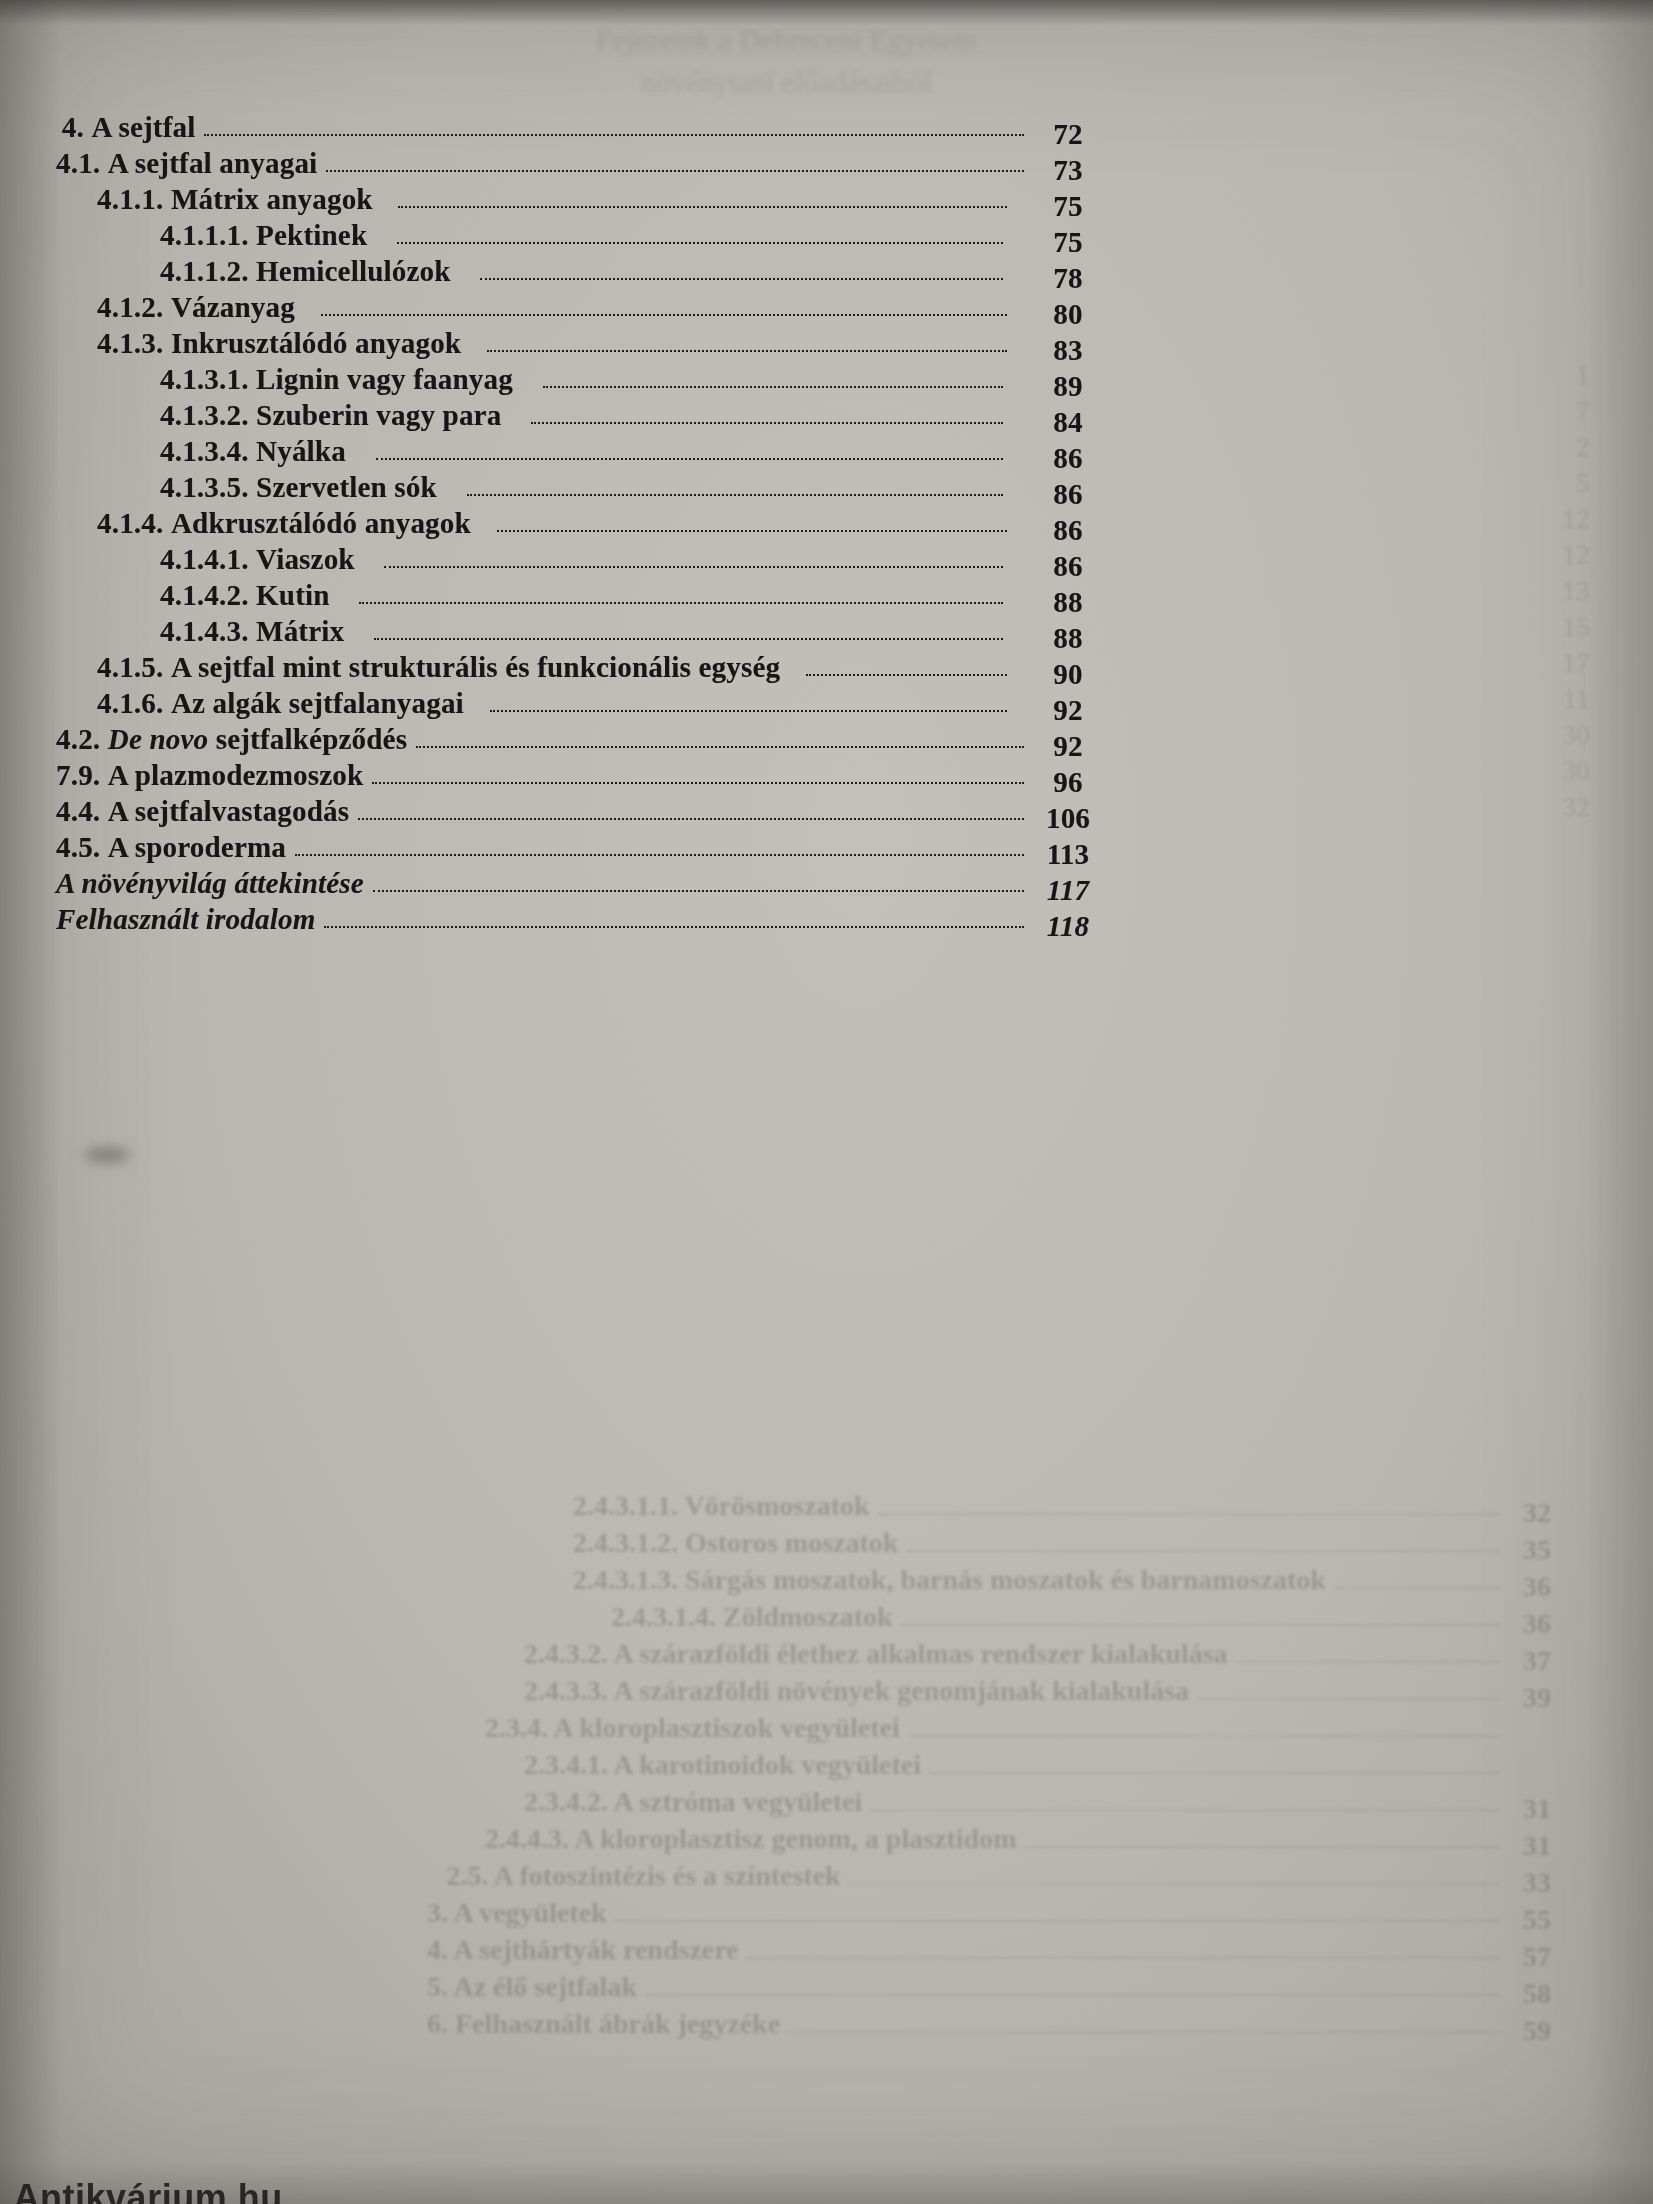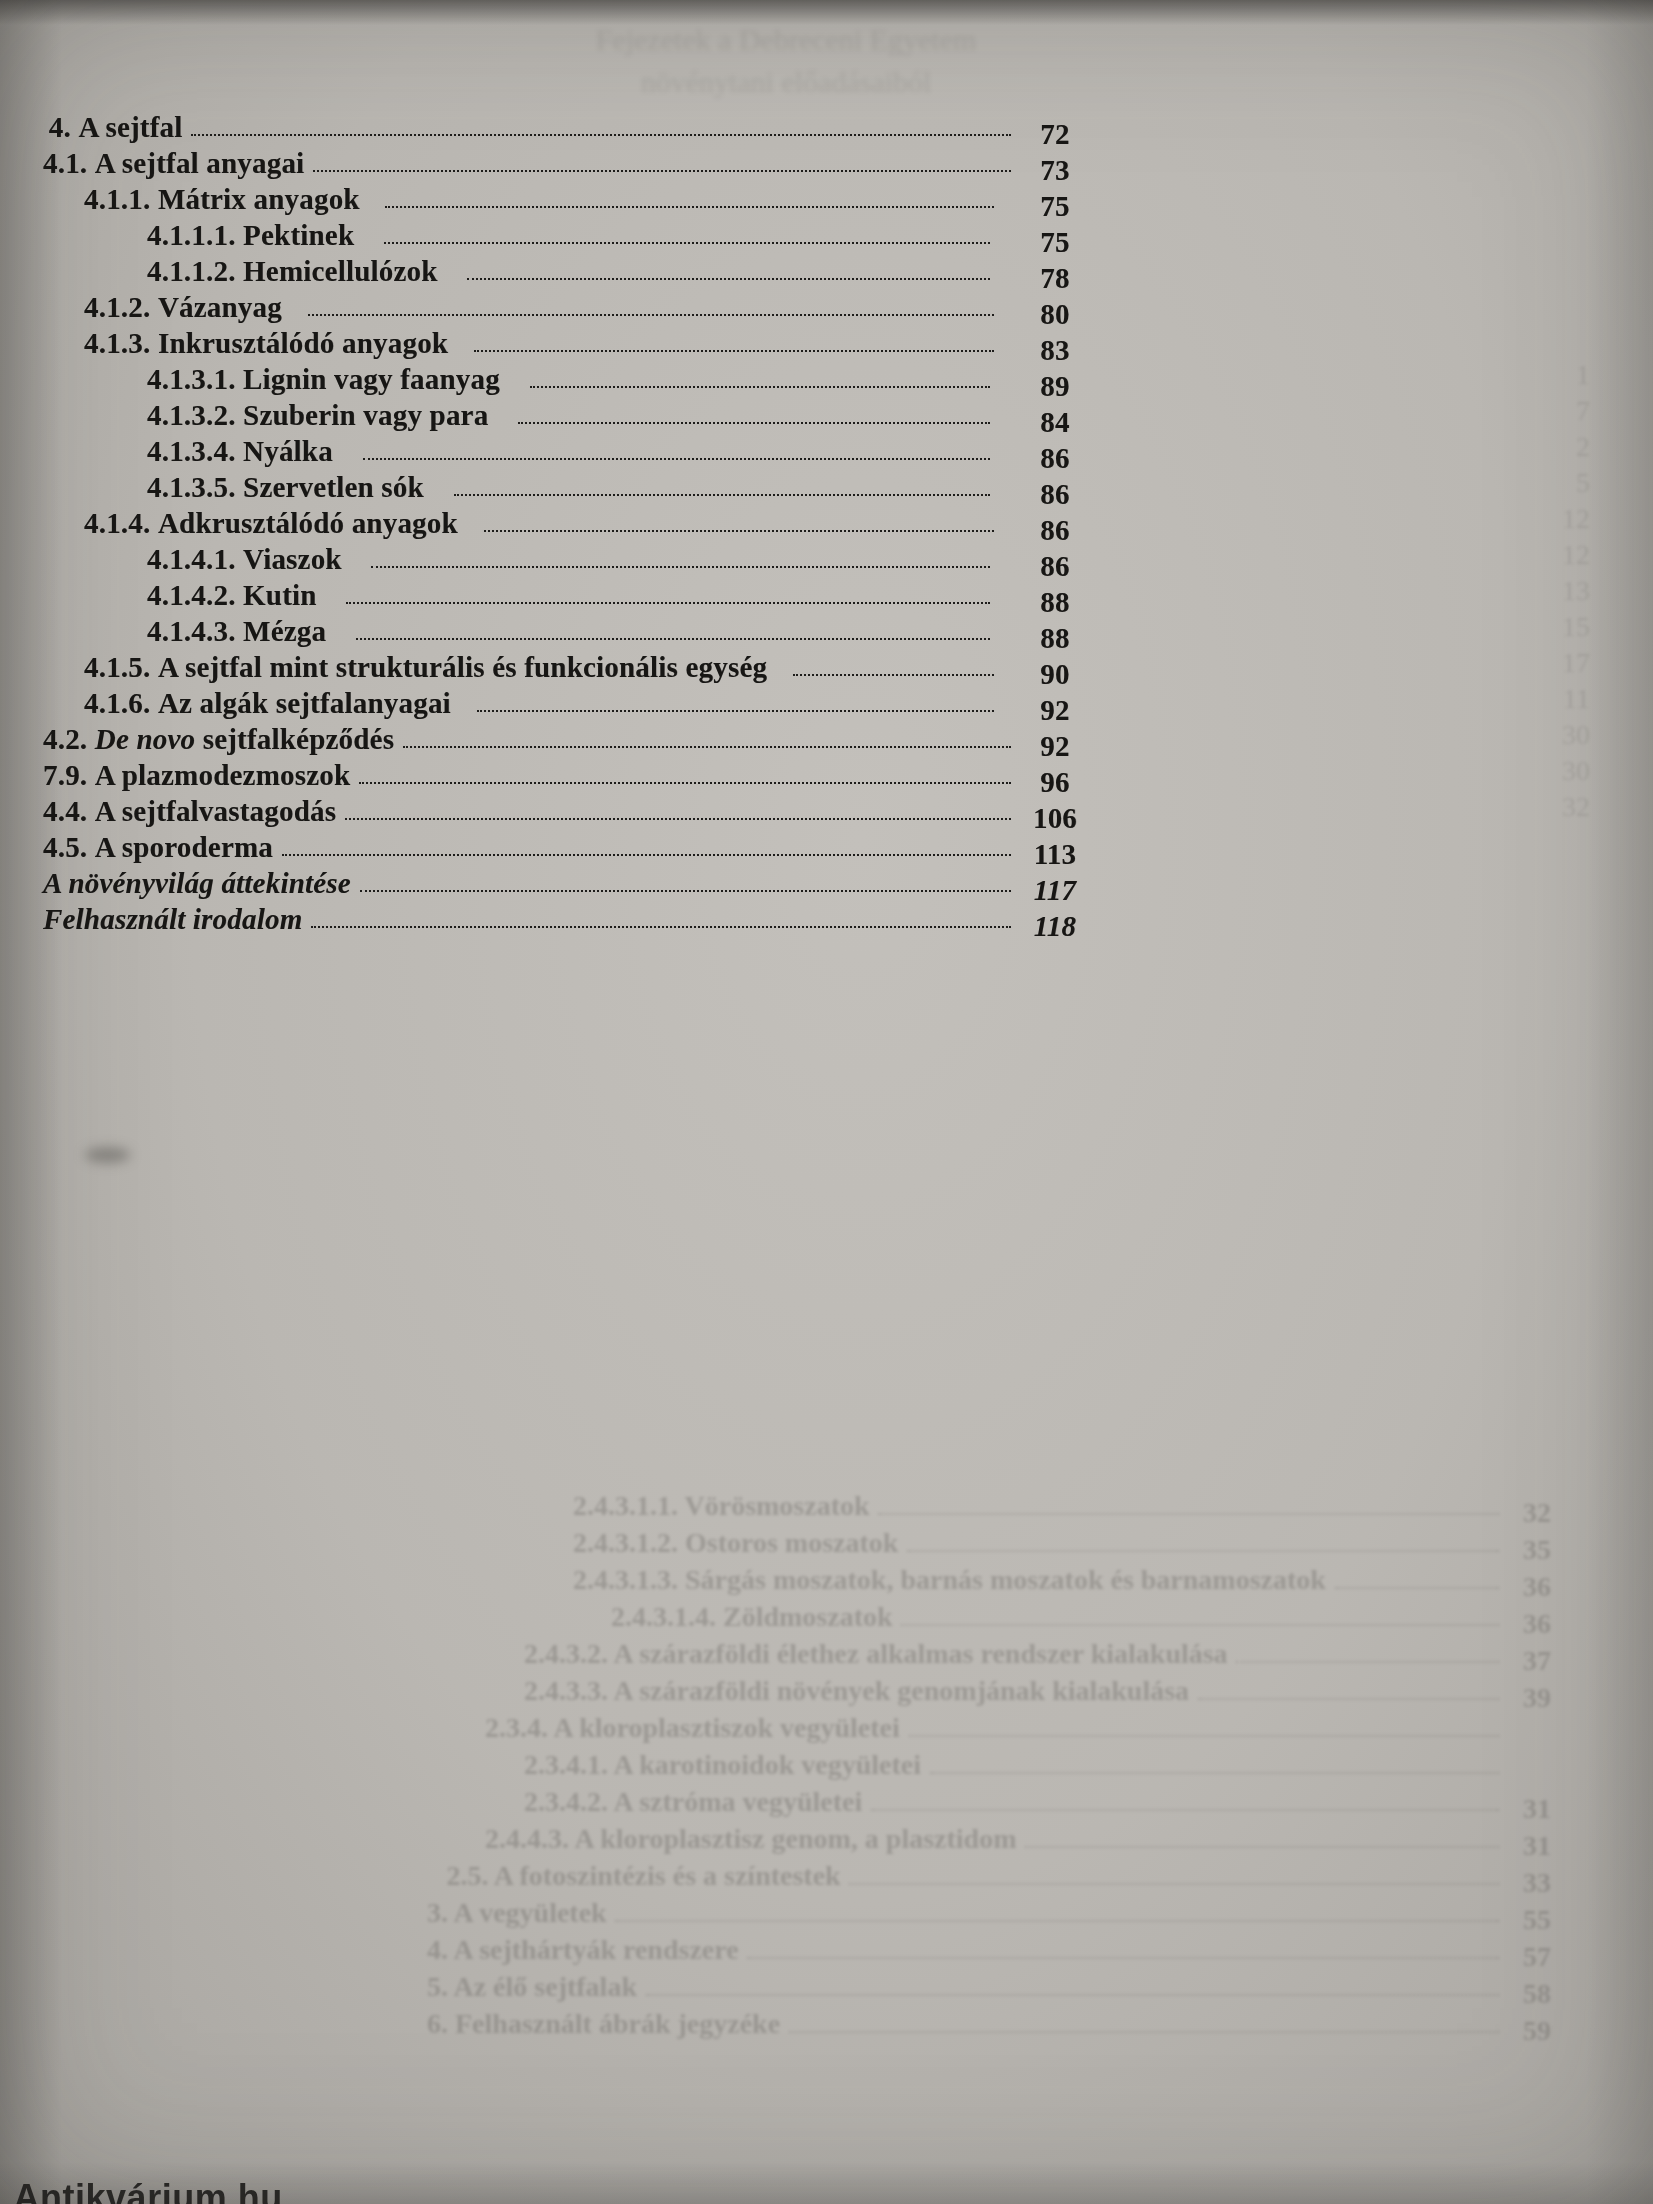--- a/index.html
+++ b/index.html
@@ -13,21 +13,21 @@
     background:
       linear-gradient(90deg, rgba(62,60,57,.30) 0, rgba(62,60,57,0) 62px),
       linear-gradient(270deg, rgba(62,60,57,.16) 0, rgba(62,60,57,0) 68px),
       linear-gradient(180deg, rgba(50,48,46,.60) 0, rgba(50,48,46,0) 25px),
       linear-gradient(0deg, rgba(50,48,46,.22) 0, rgba(50,48,46,0) 43px),
       radial-gradient(ellipse at 52% 38%, #c3c0bb 0%, #bab7b2 55%, #a7a49f 100%);
     box-shadow: inset 0 0 165px rgba(55,53,50,.28);
   }
   
   .toc{
-    position:absolute;left:43px;top:109px;width:1052px;
+    position:absolute;left:56px;top:109px;width:1052px;
     font-size:29px;letter-spacing:0.2px;
   }
   .row{
     display:flex;align-items:baseline;line-height:36px;height:36px;
     text-shadow:0.3px 0.3px 0 rgba(25,24,22,.35);
     font-weight:bold;
   }
   .row .t{white-space:nowrap;}
   .row .leader{
     flex:1;align-self:flex-end;height:0;min-width:17.5px;
@@ -149,21 +149,21 @@
         <span class="t"><span class="num">4.1.4.1.</span>&nbsp;<span>Viaszok</span></span>
         <span class="leader"></span>
         <span class="pagenum">86</span>
       </div>
       <div class="row lvl3">
         <span class="t"><span class="num">4.1.4.2.</span>&nbsp;<span>Kutin</span></span>
         <span class="leader"></span>
         <span class="pagenum">88</span>
       </div>
       <div class="row lvl3">
-        <span class="t"><span class="num">4.1.4.3.</span>&nbsp;<span>Mézga</span></span>
+        <span class="t"><span class="num">4.1.4.3.</span>&nbsp;<span>Mátrix</span></span>
         <span class="leader"></span>
         <span class="pagenum">88</span>
       </div>
       <div class="row lvl2">
         <span class="t"><span class="num">4.1.5.</span>&nbsp;<span>A sejtfal mint strukturális és funkcionális egység</span></span>
         <span class="leader"></span>
         <span class="pagenum">90</span>
       </div>
       <div class="row lvl2">
         <span class="t"><span class="num">4.1.6.</span>&nbsp;<span>Az algák sejtfalanyagai</span></span>

